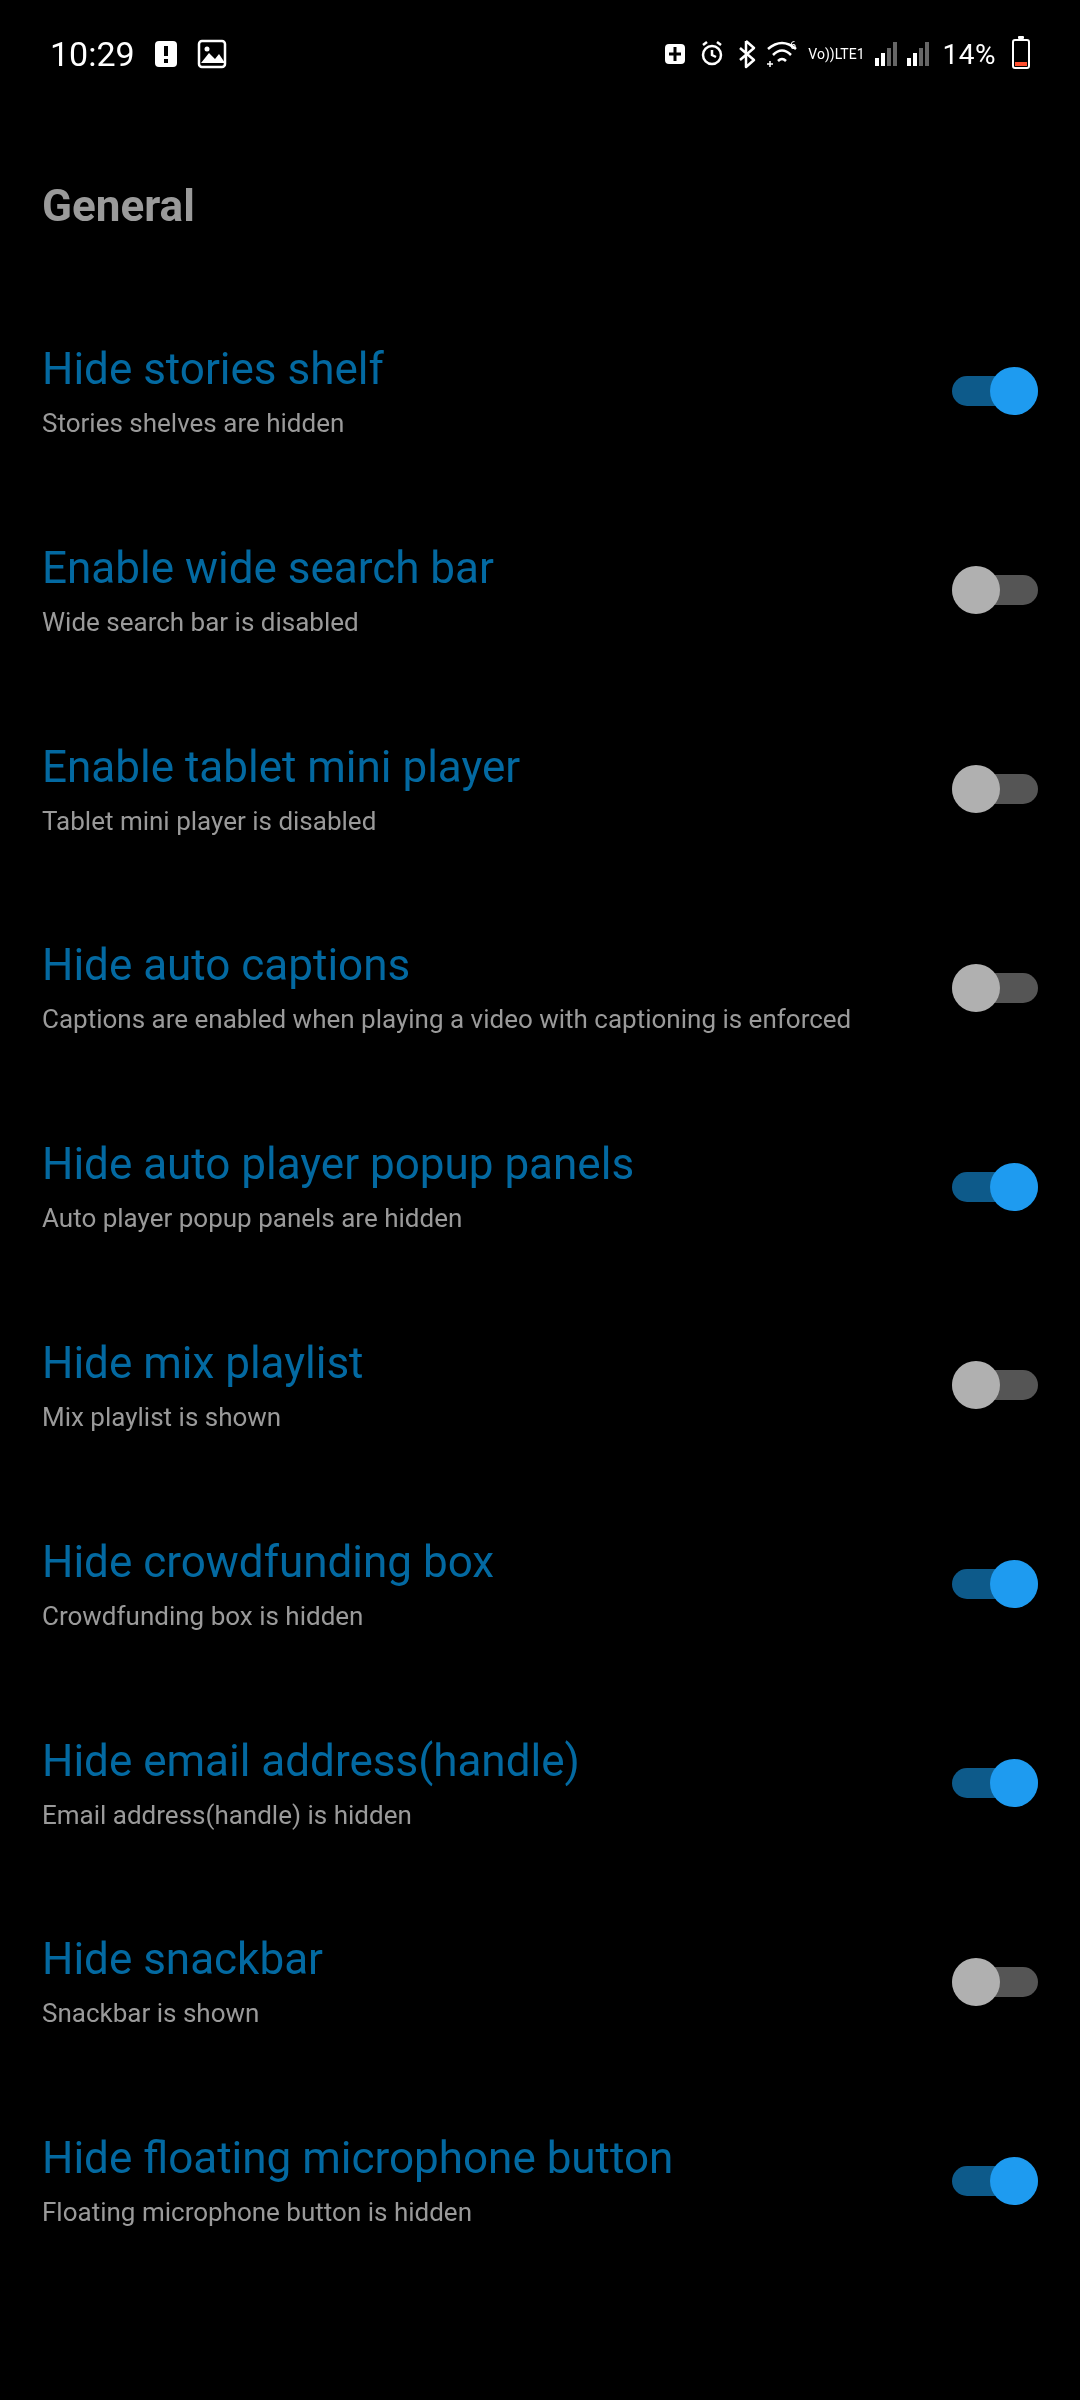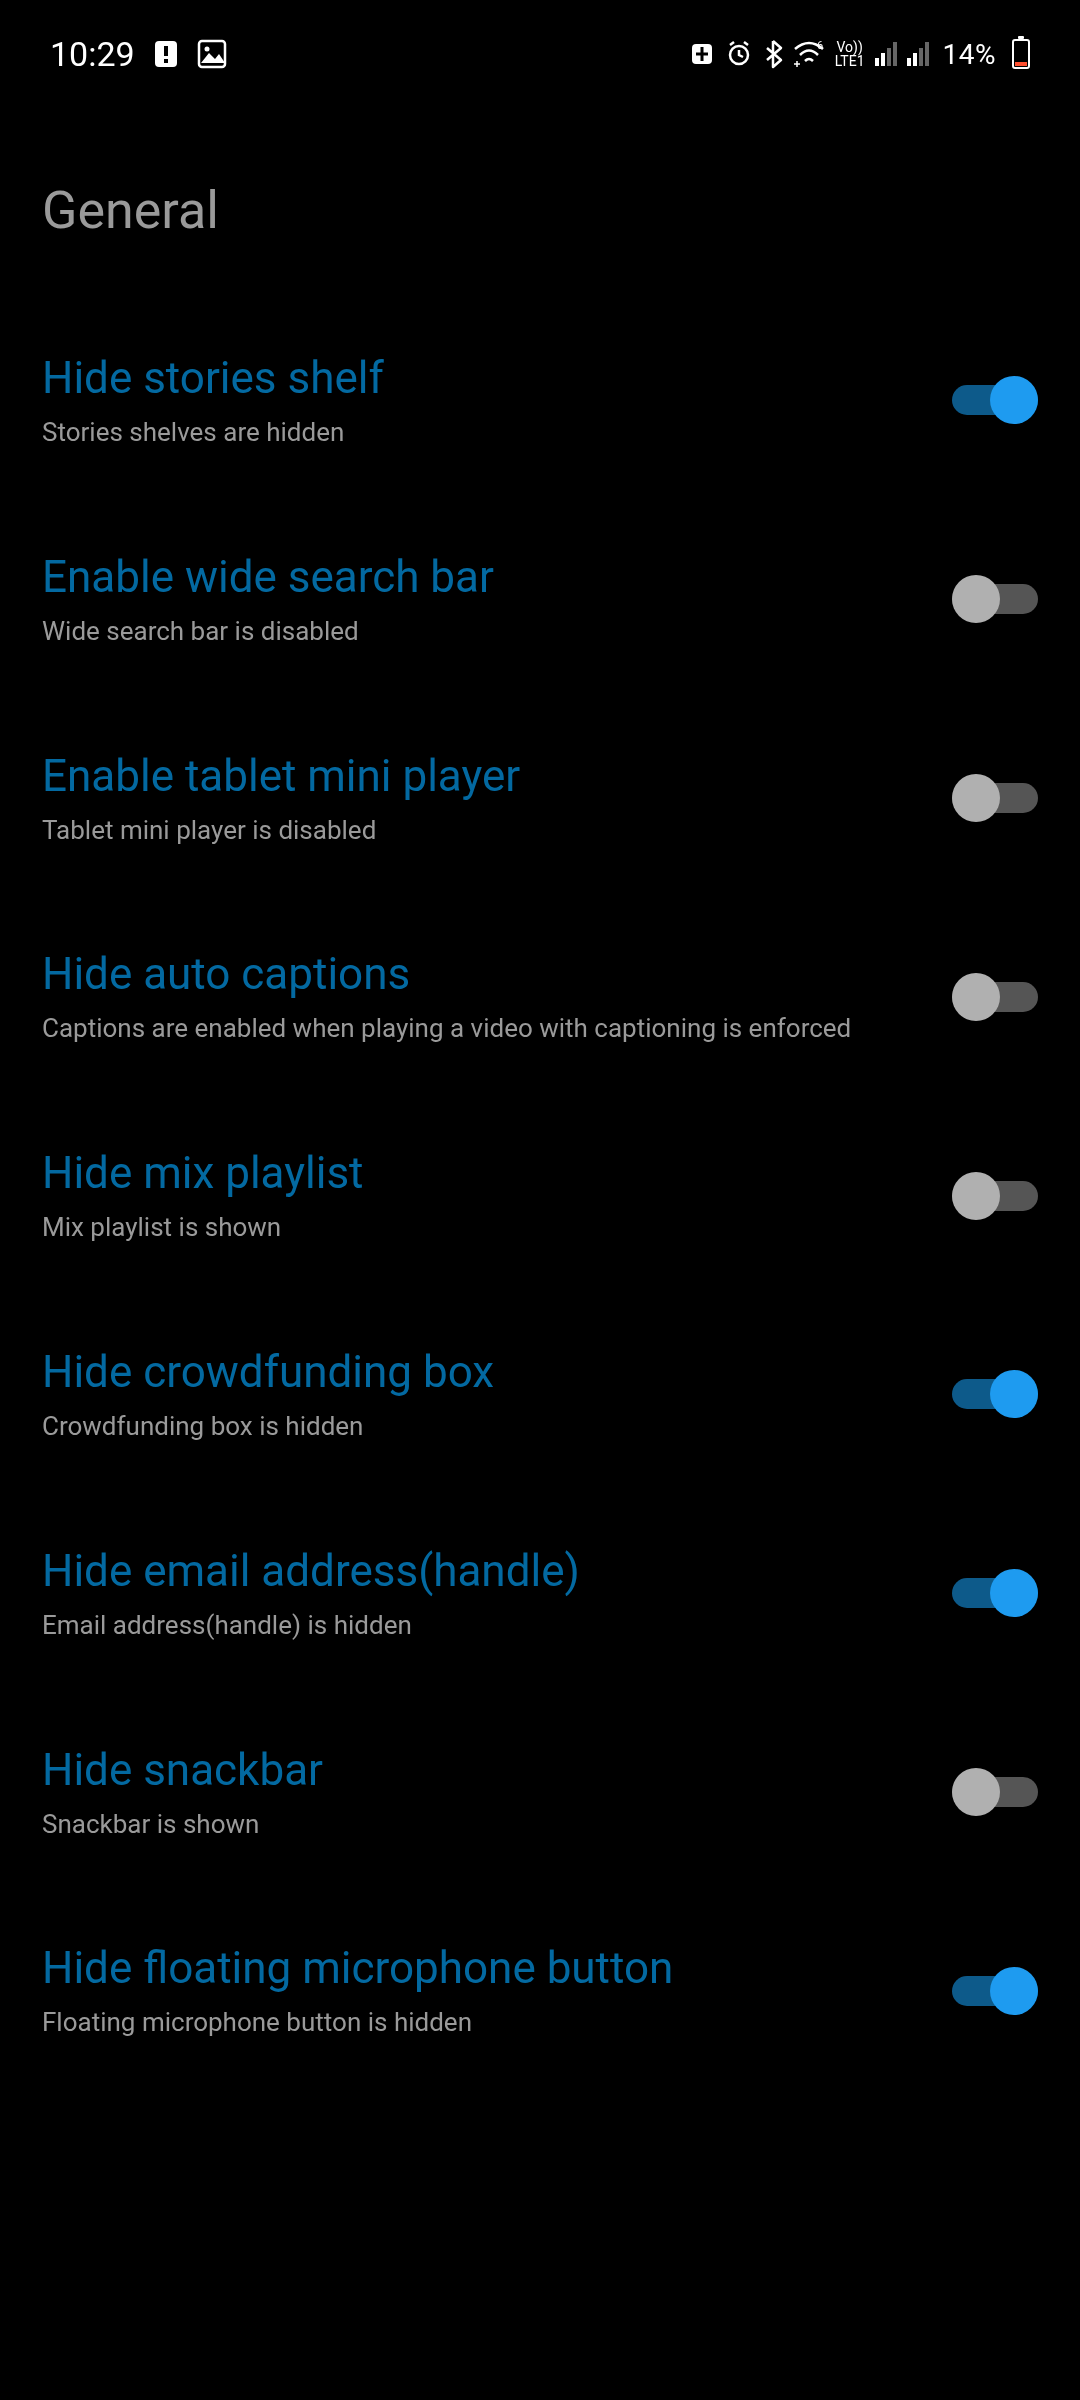--- a/index.html
+++ b/index.html
@@ -38,22 +38,22 @@
   .battery-text {
     font-size: 28px;
     letter-spacing: 0.5px;
     margin-left: 4px;
   }
   .content {
     padding: 90px 42px 0 42px;
   }
   .section-header {
     color: #9a9a9a;
-    font-size: 52px;
-    font-weight: 400;
+    font-size: 44px;
+    font-weight: 700;
     margin-bottom: 60px;
   }
   .setting-row {
     display: flex;
     align-items: center;
     justify-content: space-between;
     padding: 50px 0;
   }
   .setting-text {
     flex: 1;
@@ -177,21 +177,21 @@
     </span>
     <span class="status-icon">
       <svg width="32" height="26" viewBox="0 0 32 26">
           <path d="M2 8 Q16 -4 30 8" fill="none" stroke="#fff" stroke-width="2.5"></path>
           <path d="M7 14 Q16 5 25 14" fill="none" stroke="#fff" stroke-width="2.5"></path>
           <path d="M12 20 Q16 16 20 20" fill="none" stroke="#fff" stroke-width="2.5"></path>
           <text x="24" y="8" font-size="11" fill="#fff">6</text>
           <path d="M4 20 L4 26 M1 23 L7 23" stroke="#fff" stroke-width="1.5"></path>
         </svg>
     </span>
-    <span class="status-icon" style="display:flex;flex-direction:column;align-items:center;">
+    <span class="status-icon" style="display:flex;align-items:center;">
       <span class="tiny-label">Vo))</span>
       <span class="tiny-label">LTE1</span>
     </span>
     <span class="signal-bars partial">
       <span></span>
         <span></span>
         <span></span>
         <span></span>
     </span>
     <span class="signal-bars partial">
@@ -243,20 +243,30 @@
           <div class="setting-title">Hide auto captions</div>
           <div class="setting-subtitle">Captions are enabled when playing a video with captioning is enforced</div>
         </div>
         <div class="toggle off">
           <div class="toggle-track"></div>
           <div class="toggle-thumb"></div>
         </div>
       </div>
       <div class="setting-row">
         <div class="setting-text">
+          <div class="setting-title">Hide auto player popup panels</div>
+          <div class="setting-subtitle">Auto player popup panels are hidden</div>
+        </div>
+        <div class="toggle on">
+          <div class="toggle-track"></div>
+          <div class="toggle-thumb"></div>
+        </div>
+      </div>
+      <div class="setting-row">
+        <div class="setting-text">
           <div class="setting-title">Hide mix playlist</div>
           <div class="setting-subtitle">Mix playlist is shown</div>
         </div>
         <div class="toggle off">
           <div class="toggle-track"></div>
           <div class="toggle-thumb"></div>
         </div>
       </div>
       <div class="setting-row">
         <div class="setting-text">

